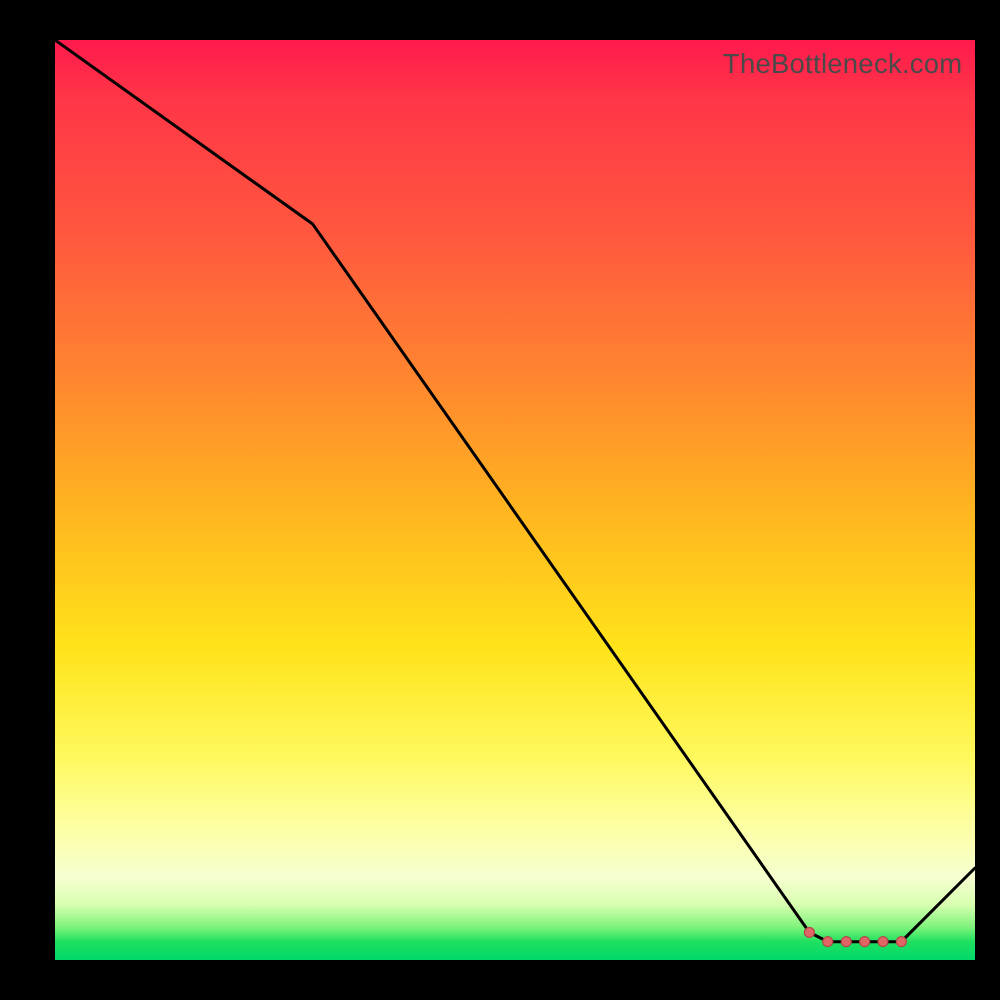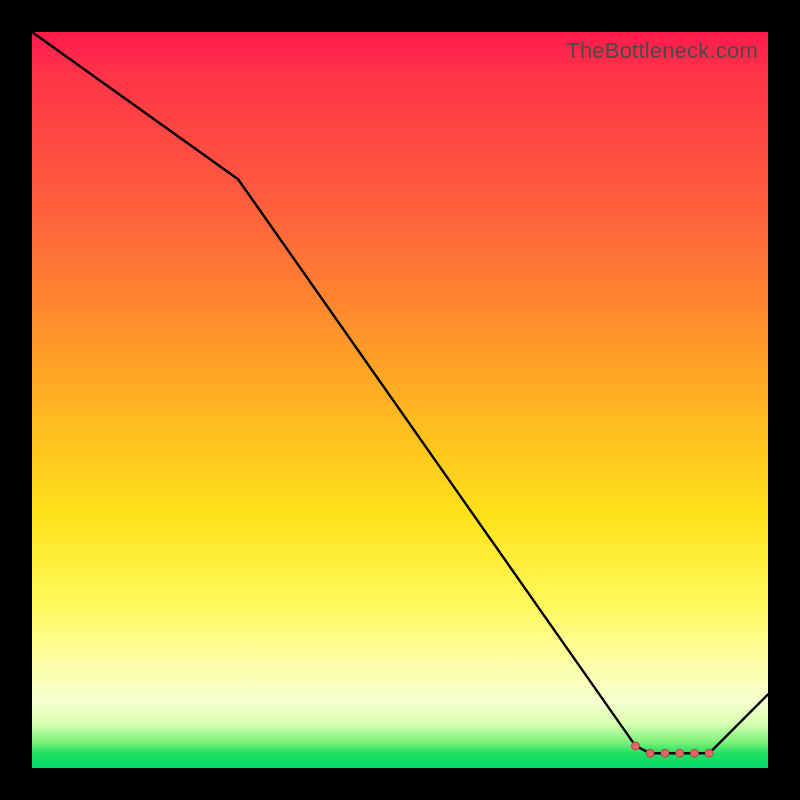--- a/index.html
+++ b/index.html
@@ -9,20 +9,21 @@
     height: 800px;
     background: #000;
     overflow: hidden;
     font-family: Arial, Helvetica, sans-serif;
   }
   .frame {
     position: relative;
     width: 652px;
     height: 800px;
     background: #000;
+    margin-left: 12px;
   }
   .plot {
     position: absolute;
     left: 32px;
     top: 32px;
     width: 736px;
     height: 736px;
     
     background: linear-gradient(to bottom,
       #ff1a4d 0%,

